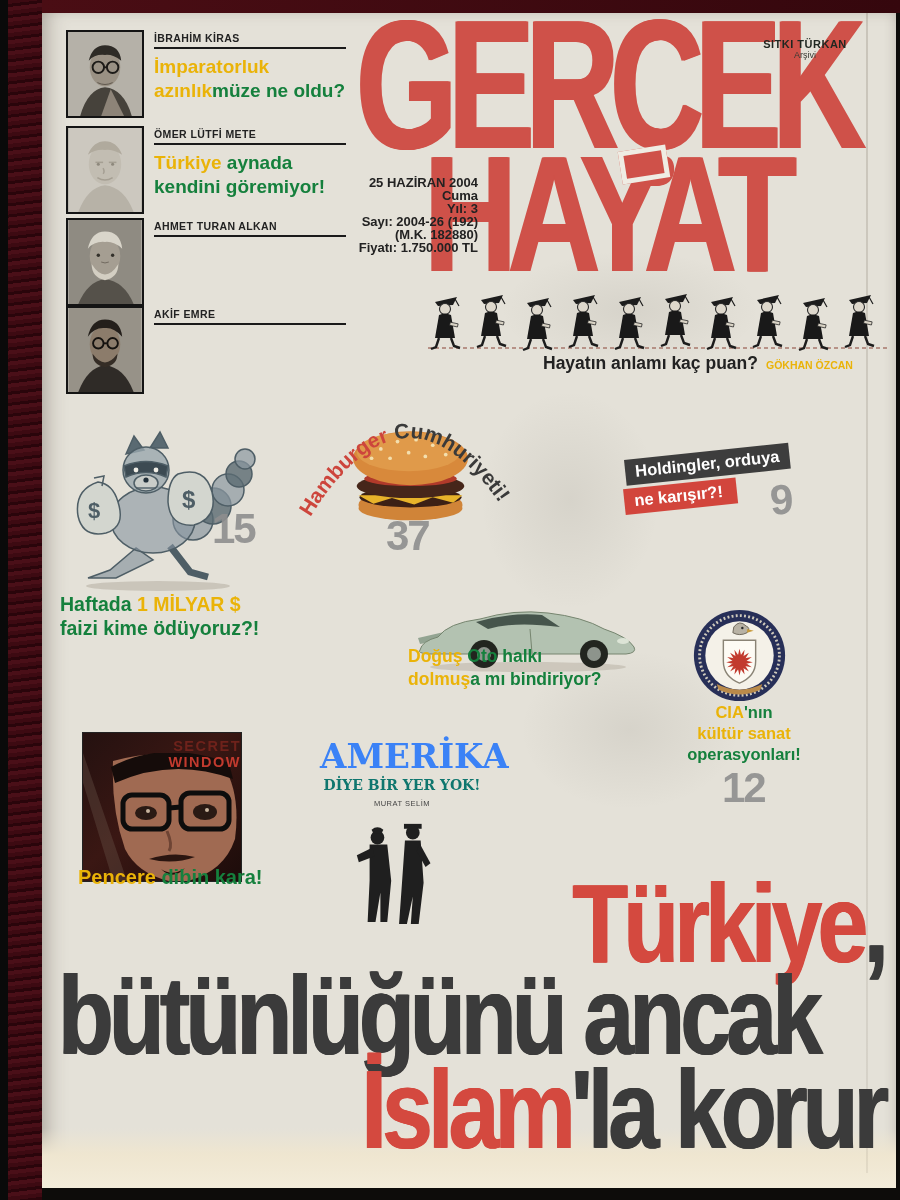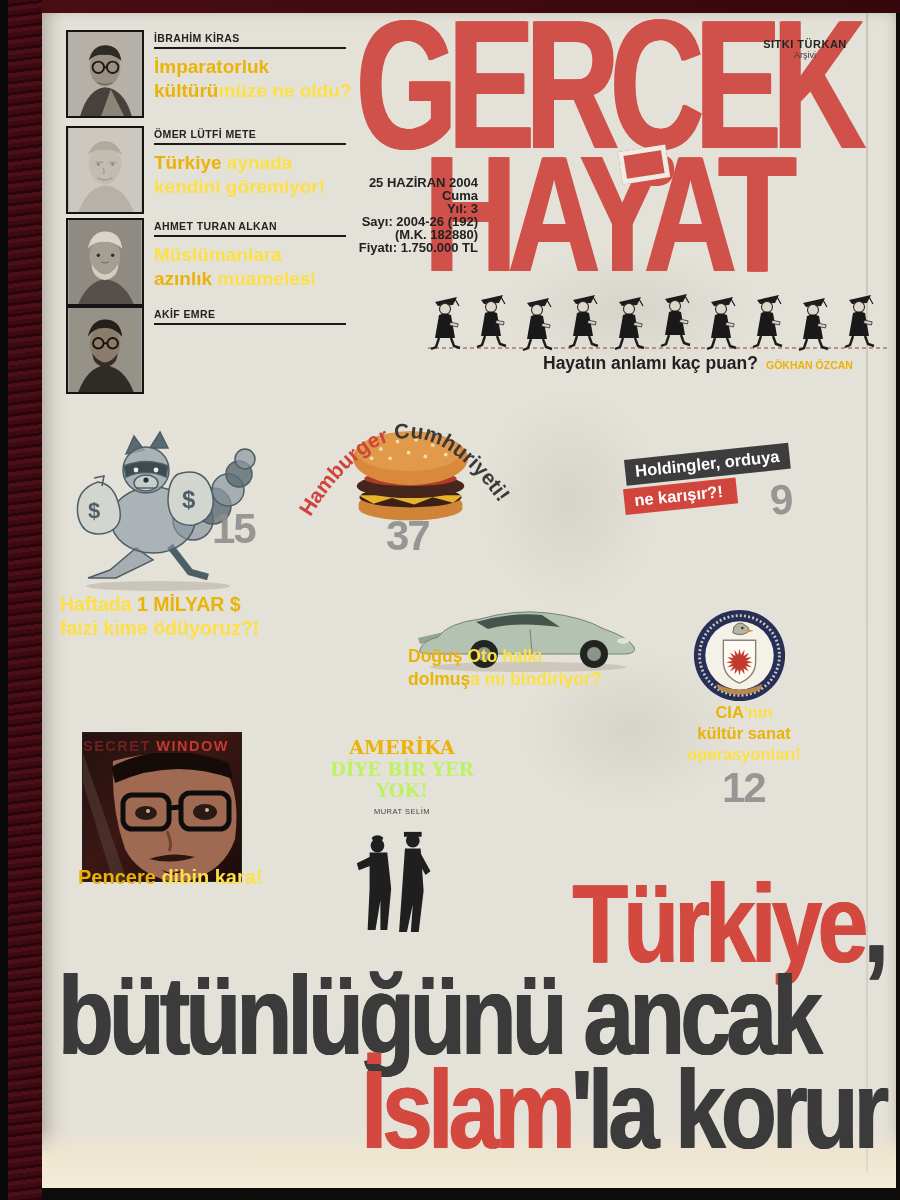--- a/index.html
+++ b/index.html
@@ -11,21 +11,21 @@
     background:repeating-linear-gradient(173deg,#3d0a12 0 4px,#2a050b 4px 7px,#4a0f18 7px 11px);}
   #top-strip{left:42px;top:0;width:858px;height:13px;background:linear-gradient(90deg,#4a0d14,#35070d);}
   
   #page{left:42px;top:13px;width:854px;height:1175px;background:#e4e1d8;
     box-shadow:inset 14px 0 22px -12px rgba(70,60,50,.45), inset -6px 0 14px -8px rgba(70,60,50,.30);}
   #page-bottom-band{left:42px;top:1128px;width:854px;height:60px;background:linear-gradient(180deg,rgba(239,230,208,0),#efe6d0 45%,#f3ecda);}
   .fold{left:866px;top:13px;width:2px;height:1160px;background:linear-gradient(180deg,rgba(120,110,95,.25),rgba(120,110,95,.12));}
   .smudge{border-radius:50%;background:radial-gradient(ellipse at center,rgba(95,90,80,.10),rgba(95,90,80,0) 70%);}
   
   .red{color:#eab308;}
-  .dark{color:#fde047;}
+  .dark{color:#15803d;}
   .fat{text-shadow:.7px 0 0 currentColor,-.7px 0 0 currentColor;}
   .pagenum{position:absolute;font-weight:bold;font-size:42px;color:#8e8e8e;letter-spacing:-2px;opacity:.9;}
   
   .col-block{position:absolute;left:66px;display:flex;gap:10px;width:280px;}
   .col-photo{width:78px;height:88px;border:2px solid #141414;box-sizing:border-box;flex:none;overflow:hidden;background:#b5b1a8;}
   .col-photo svg{display:block;}
   .col-name{font-size:10.5px;font-weight:bold;color:#222;letter-spacing:.4px;border-bottom:2px solid #1a1a1a;
     padding:2px 0 3px 0;width:192px;white-space:nowrap;}
   .col-headline{font-size:19px;font-weight:bold;line-height:23.5px;margin-top:6px;white-space:nowrap;}
   
@@ -53,26 +53,26 @@
   #holdings .bar2{background:#d2453c;margin-top:3px;margin-left:-4px;padding-right:14px;}
   
   .cap{position:absolute;font-weight:bold;white-space:nowrap;}
   #interest-cap{left:60px;top:592px;font-size:19.5px;line-height:24px;}
   #car-cap{left:408px;top:645px;width:250px;text-align:left;font-size:17.5px;line-height:23px;}
   #cia-cap{left:664px;top:702px;width:160px;text-align:center;font-size:16.5px;line-height:21px;}
   #sw-cap{left:78px;top:866px;font-size:20px;}
   
   #sw-poster{left:82px;top:732px;width:160px;height:150px;border:1px solid #222;box-sizing:border-box;
     background:linear-gradient(135deg,#241110 0%,#3a1713 45%,#1c0c0a 100%);overflow:hidden;}
-  #sw-title{text-align:left;font-size:14.5px;font-weight:bold;letter-spacing:1.5px;margin-top:5px;position:relative;z-index:2;}
+  #sw-title{text-align:right;font-size:14.5px;font-weight:bold;letter-spacing:1.5px;margin-top:5px;position:relative;z-index:2;padding-left:18px;}
   #sw-title .a{color:#6e221b;} #sw-title .b{color:#c23a2e;}
   
   #amerika{left:320px;top:736px;width:164px;text-align:center;}
-  #amerika .t1{font-family:"DejaVu Serif",serif;font-weight:bold;font-size:19px;color:#eab308;letter-spacing:0;}
-  #amerika .t2{font-family:"DejaVu Serif",serif;font-weight:bold;font-size:18px;color:#bef264;margin-top:1px;}
+  #amerika .t1{font-family:"DejaVu Serif",serif;font-weight:bold;font-size:34px;color:#3b82f6;letter-spacing:0;}
+  #amerika .t2{font-family:"DejaVu Serif",serif;font-weight:bold;font-size:14px;color:#0f766e;margin-top:1px;}
   #amerika .t3{font-size:7.5px;font-weight:normal;color:#444;margin-top:6px;letter-spacing:.5px;}
   
   .h-line{position:absolute;font-weight:bold;font-size:96px;letter-spacing:-5px;line-height:1;white-space:nowrap;}
   #h1{right:16px;top:868px;transform:scale(.95,1.16);transform-origin:right top;}
   #h2{left:58px;top:960px;transform:scale(.95,1.16);transform-origin:left top;color:#3b3b3b;}
   #h3{right:16px;top:1054px;transform:scale(.95,1.16);transform-origin:right top;}
   .h-red{color:#d4493f;} .h-dark{color:#3b3b3b;}
 </style>
 </head>
 <body>
@@ -117,21 +117,21 @@
           <path d="M37 37 h3"></path>
       </g>
       <path d="M30 53 Q38 57 46 53" stroke="#5d564c" fill="none"></path>
       <path d="M44 60 L58 88 L34 88 Z" fill="#8d8478"></path>
     </svg>
   </div>
   <div class="col-text">
     <div class="col-name">İBRAHİM KİRAS</div>
     <div class="col-headline">
       <span class="red">İmparatorluk</span><span class="dark"></span><br>
-      <span class="red">kültürü</span><span class="dark">müze ne oldu?</span>
+      <span class="red">azınlık</span><span class="dark">müze ne oldu?</span>
     </div>
   </div>
 </div>
 
 <div class="col-block" style="top:126px">
   <div class="col-photo">
     <svg width="74" height="84" viewBox="0 0 76 88">
       <rect width="76" height="88" fill="#ccc8bf"></rect>
       <path d="M10 88 Q20 62 38 60 Q58 62 68 88 Z" fill="#b7b2a7"></path>
       <ellipse cx="38" cy="38" rx="17" ry="21" fill="#c2bdb2"></ellipse>
@@ -163,24 +163,20 @@
       <ellipse cx="38" cy="38" rx="16" ry="20" fill="#a59e92"></ellipse>
       <path d="M20 30 Q24 12 38 12 Q54 12 56 30 Q47 22 38 23 Q27 22 20 30 Z" fill="#d9d5ca"></path>
       <path d="M24 46 Q38 68 52 46 Q52 60 38 63 Q24 60 24 46 Z" fill="#d3cec2"></path>
       <circle cx="31" cy="37" r="1.8" fill="#33302a"></circle>
         <circle cx="46" cy="37" r="1.8" fill="#33302a"></circle>
       <path d="M34 44 q4 2 8 0" stroke="#6e675c" fill="none"></path>
     </svg>
   </div>
   <div class="col-text">
     <div class="col-name">AHMET TURAN ALKAN</div>
-    <div class="col-headline">
-      <span class="dark">Müslümanlara</span><span class="red"></span><br>
-      <span class="red">azınlık</span><span class="dark"> muamelesi</span>
-    </div>
   </div>
 </div>
 
 <div class="col-block" style="top:306px">
   <div class="col-photo">
     <svg width="74" height="84" viewBox="0 0 76 88">
       <rect width="76" height="88" fill="#979288"></rect>
       <path d="M10 88 Q20 62 38 60 Q58 62 68 88 Z" fill="#2f2b27"></path>
       <ellipse cx="38" cy="38" rx="16" ry="20" fill="#8c7c6b"></ellipse>
       <path d="M20 30 Q24 12 38 12 Q54 12 56 30 Q47 20 38 21 Q27 20 20 30 Z" fill="#241f1b"></path>

